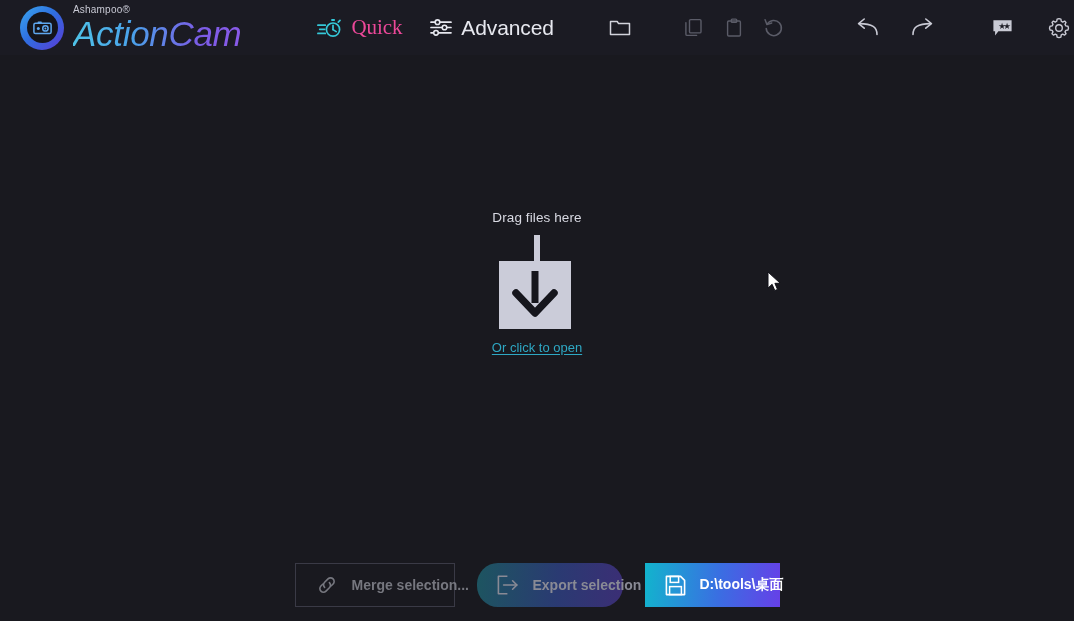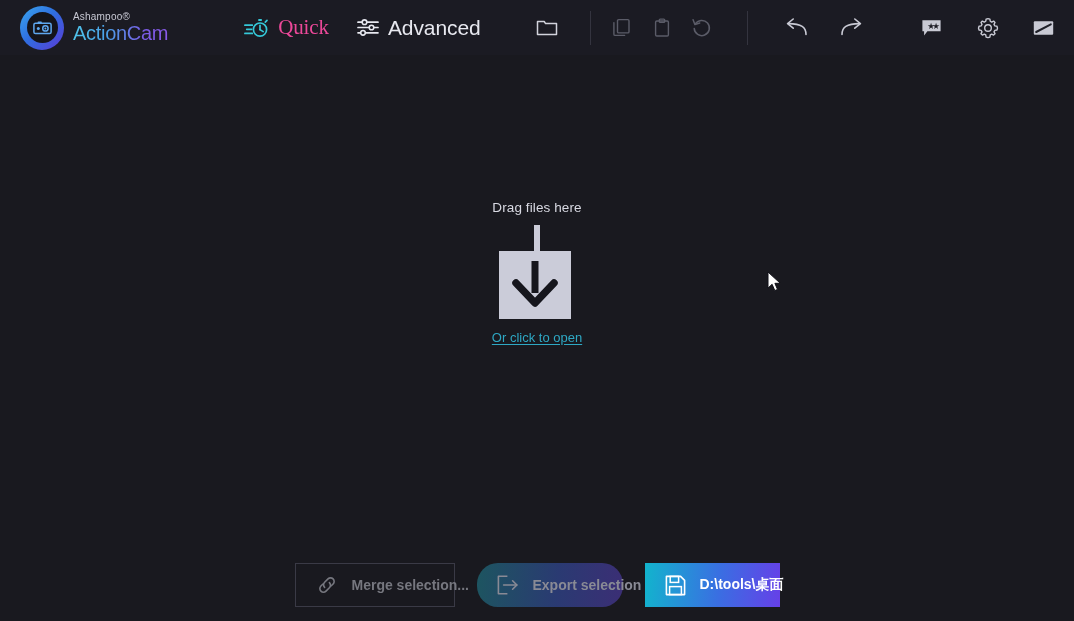--- a/index.html
+++ b/index.html
@@ -54,28 +54,29 @@
   .logo-mark svg { display:block; }
   .logo-text { margin-left: 9px; line-height: 1; }
   .logo-brand {
     font-size: 10px;
     color: #c8c9d4;
     letter-spacing: .2px;
     margin-bottom: 1px;
     font-family: "Liberation Sans", sans-serif;
   }
   .logo-name {
-    font-size: 20px;
+    font-size: 35px;
     font-weight: 400;
     letter-spacing: -.3px;
     background: linear-gradient(90deg, #4fc3e8 0%, #4aa2ea 35%, #7b5ce6 75%, #8a5ae8 100%);
     -webkit-background-clip: text;
     background-clip: text;
     color: transparent;
     font-family: "Liberation Sans", sans-serif;
+    font-style: italic;
   }
 
   
   .modes { display: flex; align-items: center; margin-left: 62px; height: 55px; }
   .mode-tab {
     display: flex; align-items: center;
     gap: 9px;
     height: 55px;
     padding: 0 14px;
     cursor: pointer;
@@ -104,21 +105,21 @@
   .canvas {
     position: absolute;
     top: 55px; left: 0;
     width: 1074px; height: 566px;
     background: #19191f;
   }
 
   .dropzone {
     position: absolute;
     left: 0; right: 0;
-    top: 145px;
+    top: 155px;
     display: flex;
     flex-direction: column;
     align-items: center;
     cursor: pointer;
   }
   .drop-title {
     font-size: 13.5px;
     color: #d8d9e2;
     margin-bottom: 10px;
     letter-spacing: .1px;

